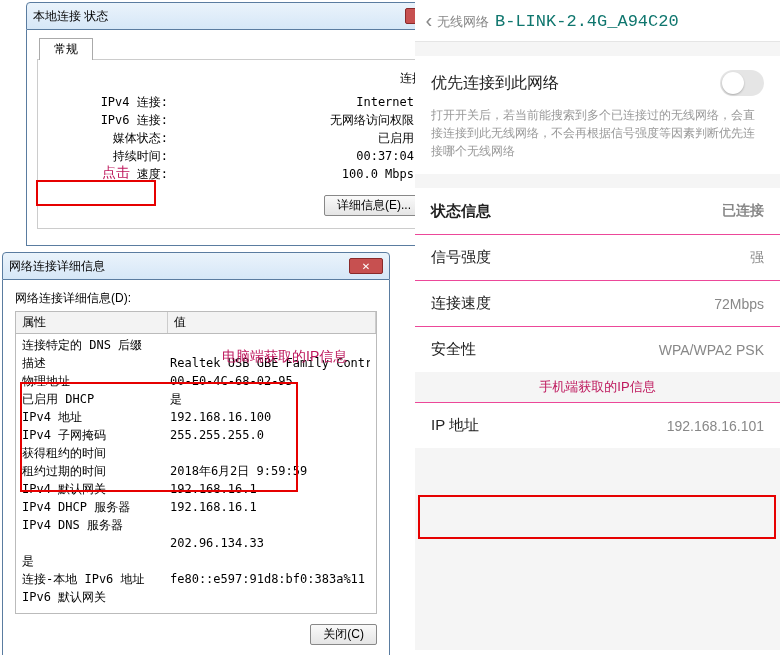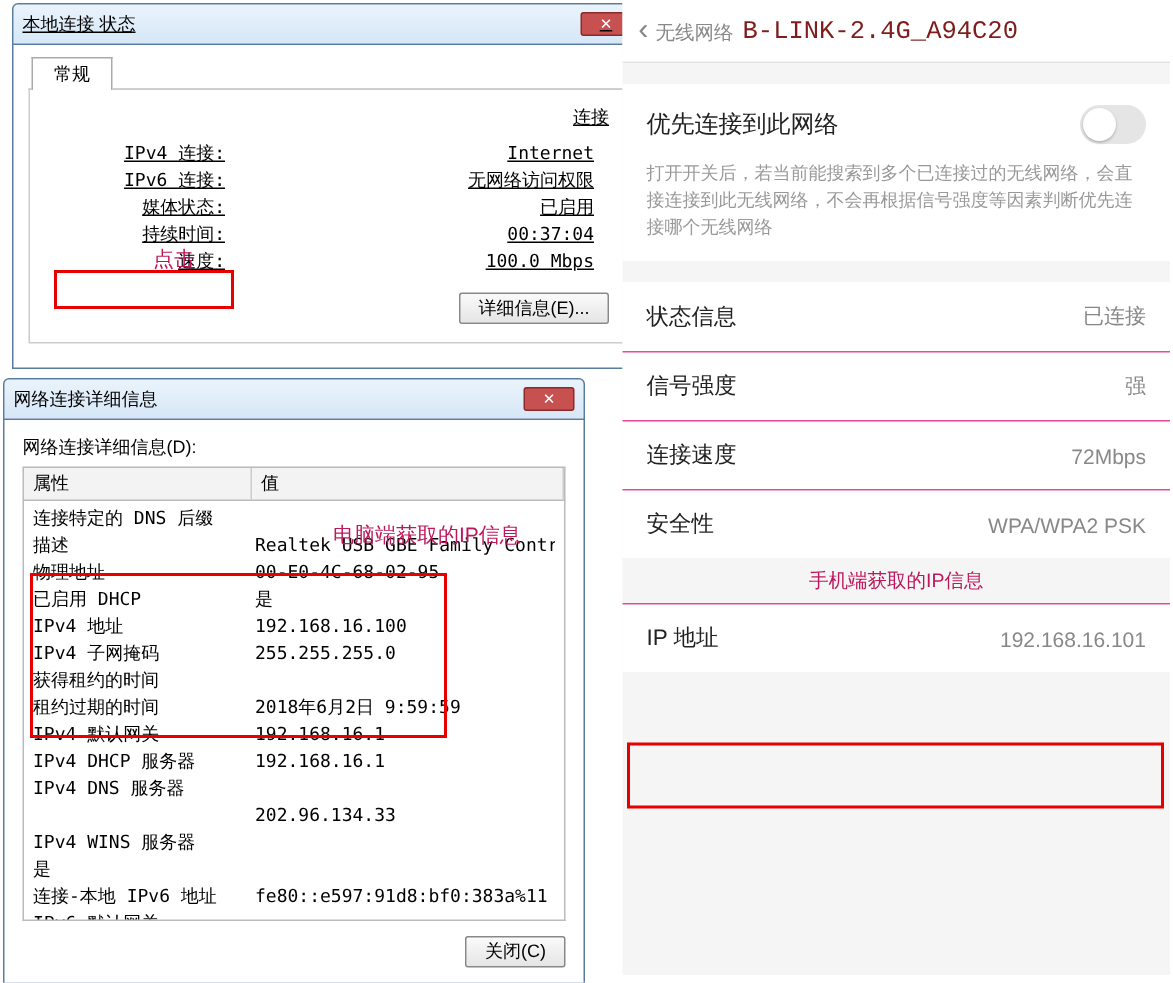--- a/index.html
+++ b/index.html
@@ -33,21 +33,21 @@
   font-size:10px; border-radius: 2px;
 }
 .win-body {
   border: 1px solid #5a7ca0;
   border-top: none;
   background:#fff;
   padding: 8px 10px;
 }
 
 
-.status-win { position: absolute; left: 8px; top: 2px; width: 420px; text-decoration: underline; }
+.status-win { position: absolute; left: 26px; top: 2px; width: 420px; }
 .status-body { height: 216px; }
 .tab {
   display:inline-block;
   border:1px solid #aaa;
   border-bottom:none;
   padding: 2px 14px;
   background:#fff;
   margin-left: 2px;
 }
 .tab-line { border-bottom:1px solid #aaa; margin-top:-1px; }
@@ -81,24 +81,24 @@
 .list-row .p { width: 148px; white-space:nowrap; overflow:hidden;}
 .list-row .val { flex:1; white-space:nowrap; overflow:hidden;}
 .btn-row { text-align:right; margin-top:10px; }
 
 
 .mob-top {
   height:40px; background:#fff; display:flex; align-items:center; padding:0 8px; border-bottom:1px solid #e5e5e5;font-family:Liberation Mono, monospace;
 }
 .mob-back { color:#888; font-size:13px; display:flex; align-items:center;}
 .mob-back::before{content:"‹"; font-size:20px; margin-right:2px; color:#888;}
-.mob-title { font-size:17px; color:#7f1d1d; margin-left:6px; font-weight:400;}
+.mob-title { font-size:17px; color:#0f766e; margin-left:6px; font-weight:400;}
 .mob-card { background:#fff; margin:14px 0; padding: 14px 16px; }
 .mob-row { display:flex; align-items:center; min-height:46px; border-top:1px solid #ec4899; padding:0 16px; background:#fff;}
-.mob-row:first-child{border-top:none;}
+.mob-row:first-child{border-top:none;font-weight:bold;}
 .mob-row .lbl{font-size:15px; color:#222;}
 .mob-row .val{margin-left:auto; font-size:14px; color:#888;}
 .mob-note{font-size:12px; color:#999; line-height:18px; margin-top:10px;}
 .toggle{width:44px;height:26px;border-radius:13px;background:#e5e5e5;position:relative;margin-left:auto;}
 .toggle::after{content:"";width:22px;height:22px;border-radius:50%;background:#fff;position:absolute;left:2px;top:2px;box-shadow:0 1px 2px rgba(0,0,0,0.25);}
 .mob-section{margin-top:14px;}
 </style>
 </head>
 <body>
 
@@ -195,24 +195,20 @@
             <span class="val">192.168.16.1</span>
           </div>
           <div class="list-row">
             <span class="p">IPv4 DNS 服务器</span>
           </div>
           <div class="list-row">
             <span class="p"></span>
             <span class="val">202.96.134.33</span>
           </div>
           <div class="list-row">
-            <span class="p">IPv4 WINS 服务器</span>
-            <span class="val"></span>
-          </div>
-          <div class="list-row">
             <span class="val">是</span>
           </div>
           <div class="list-row">
             <span class="p">连接-本地 IPv6 地址</span>
             <span class="val">fe80::e597:91d8:bf0:383a%11</span>
           </div>
           <div class="list-row">
             <span class="p">IPv6 默认网关</span>
             <span class="val"></span>
           </div>

